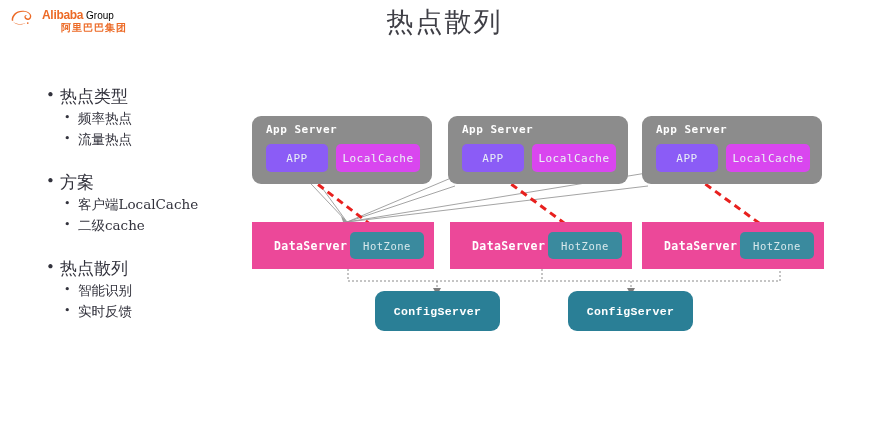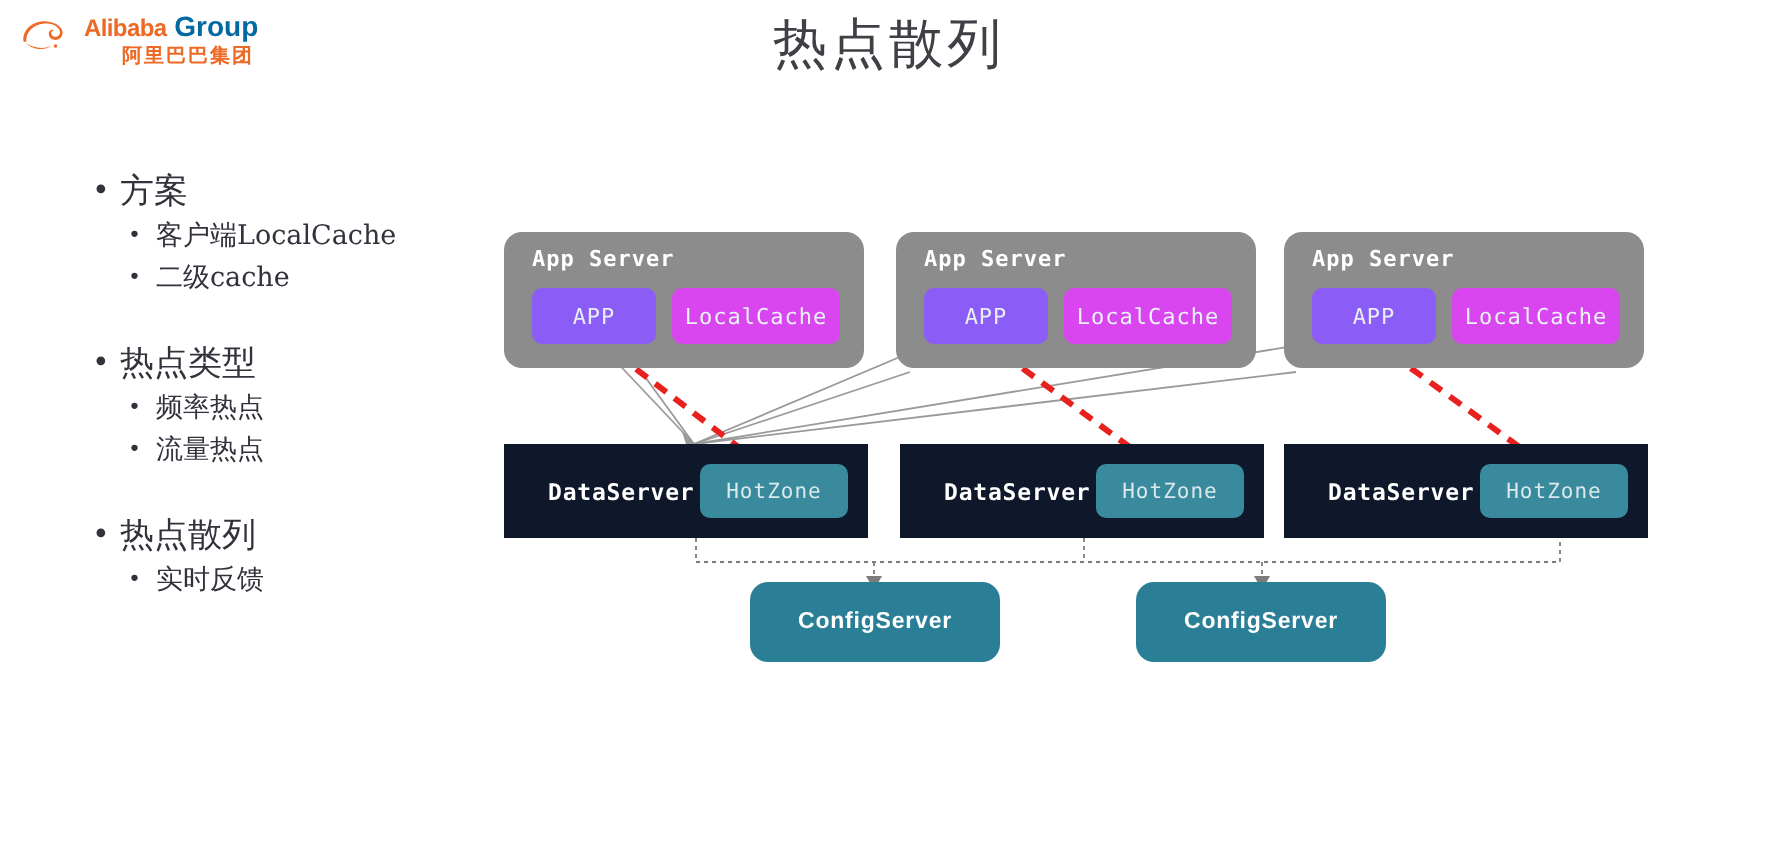--- a/index.html
+++ b/index.html
@@ -10,21 +10,21 @@
     overflow:hidden;
     position:relative;
   }
 
   
   .logo{position:absolute;left:8px;top:4px;width:150px;height:30px;}
   .logo-mark{position:absolute;left:0;top:2px;width:34px;height:22px;}
   .logo-text{position:absolute;left:34px;top:1px;white-space:nowrap;
     font-family:"Liberation Sans", sans-serif;}
   .logo-alibaba{font-size:12px;font-weight:bold;color:#ec6a26;letter-spacing:-0.3px;}
-  .logo-group{font-size:14px;color:#0369a1;font-weight:bold;}
+  .logo-group{font-size:10px;color:#000000;font-weight:normal;}
   .logo-cn{position:absolute;left:37px;top:17px;font-size:10px;color:#ec6a26;
     letter-spacing:1px;font-family:"DejaVu Sans", sans-serif;font-weight:bold;
     white-space:nowrap;padding-left:16px;}
 
   
   .page-title{
     position:absolute;left:0;top:4px;width:889px;text-align:center;
     font-size:27px;color:#3f3f46;font-family:"DejaVu Serif", serif;
     letter-spacing:2px;
   }
@@ -58,37 +58,37 @@
     color:#e8eef6;font-family:"DejaVu Sans Mono", monospace;font-size:11px;
     display:flex;align-items:center;justify-content:center;letter-spacing:0.5px;
   }
   .cache-chip{
     position:absolute;background:#d946ef;border-radius:5px;
     color:#eaf4f6;font-family:"DejaVu Sans Mono", monospace;font-size:11px;
     display:flex;align-items:center;justify-content:center;letter-spacing:0.5px;
   }
 
   .dataserver{
-    background:#0f172a;
+    background:#ec4899;
     display:flex;align-items:center;padding-left:42px;
   }
   .ds-label{
     position:absolute;left:22px;top:50%;transform:translateY(-50%);
     color:#ffffff;font-family:"DejaVu Sans Mono", monospace;font-size:11.5px;
     font-weight:bold;letter-spacing:0.4px;white-space:nowrap;
   }
   .hotzone{
     position:absolute;background:#3a8a9e;border-radius:5px;
     color:#d9e9ec;font-family:"DejaVu Sans Mono", monospace;font-size:10.5px;
     display:flex;align-items:center;justify-content:center;letter-spacing:0.5px;
   }
 
   .configserver{
     background:#2a7f96;border-radius:9px;
-    color:#ffffff;font-family:Liberation Sans, sans-serif;font-size:11.5px;
+    color:#ffffff;font-family:Liberation Mono, monospace;font-size:11.5px;
     font-weight:bold;display:flex;align-items:center;justify-content:center;
     letter-spacing:0.4px;
   }
 </style>
 </head>
 <body>
 
 <div class="logo">
   <svg class="logo-mark" viewBox="0 0 60 40">
     <path d="M6 27 C4 16, 16 6, 30 9 C40 11, 44 18, 40 23 C37 27, 30 26, 29 21
@@ -101,33 +101,34 @@
     <span class="logo-alibaba">Alibaba</span><span class="logo-group"> Group</span>
   </div>
   <div class="logo-cn">阿里巴巴集团</div>
 </div>
 
 <div class="page-title">热点散列</div>
 
 <div class="bullets">
 
   <div class="b-group">
+    <div class="b-l1">热点类型</div>
+    <div class="b-l2">频率热点</div>
+    <div class="b-l2">流量热点</div>
+  </div>
+
+  <div class="b-group">
     <div class="b-l1">方案</div>
     <div class="b-l2">客户端LocalCache</div>
     <div class="b-l2">二级cache</div>
   </div>
 
   <div class="b-group">
-    <div class="b-l1">热点类型</div>
-    <div class="b-l2">频率热点</div>
-    <div class="b-l2">流量热点</div>
-  </div>
-
-  <div class="b-group">
     <div class="b-l1">热点散列</div>
+    <div class="b-l2">智能识别</div>
     <div class="b-l2">实时反馈</div>
   </div>
 
 </div>
 
 <div class="diagram">
 
   <svg class="svg-layer">
 
     <g stroke="#9a9a9a" stroke-width="0.9" fill="none">

